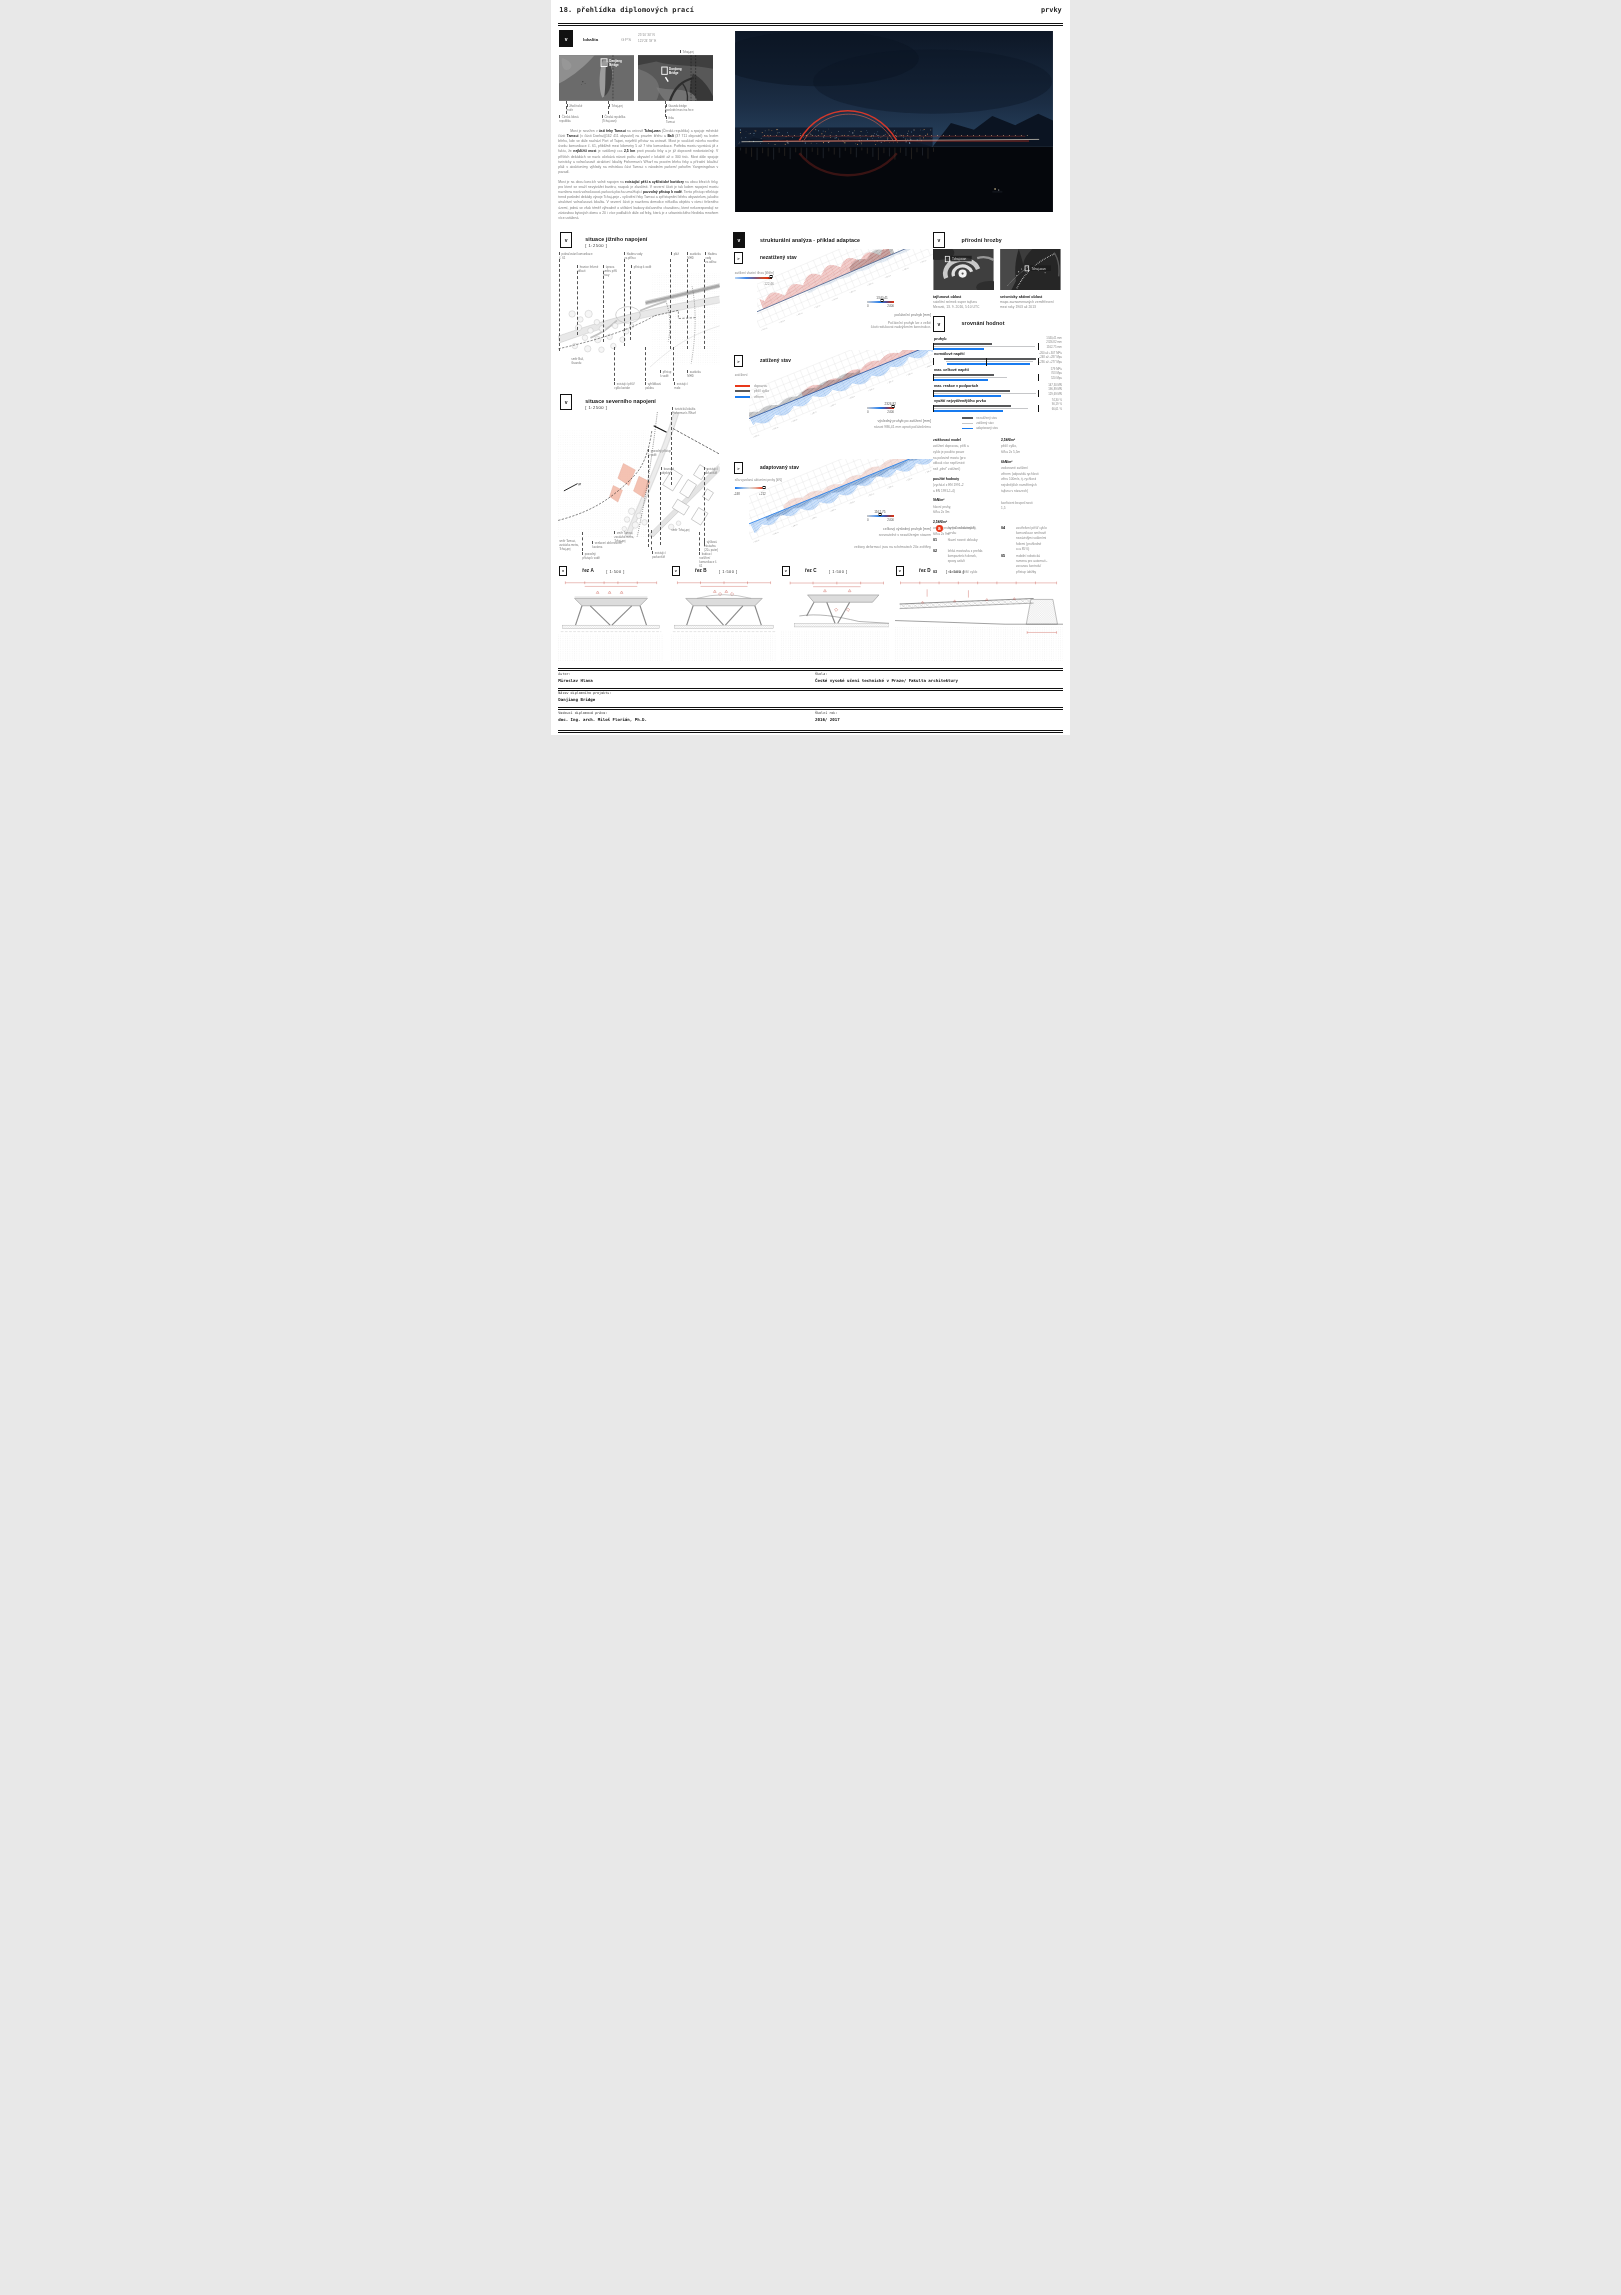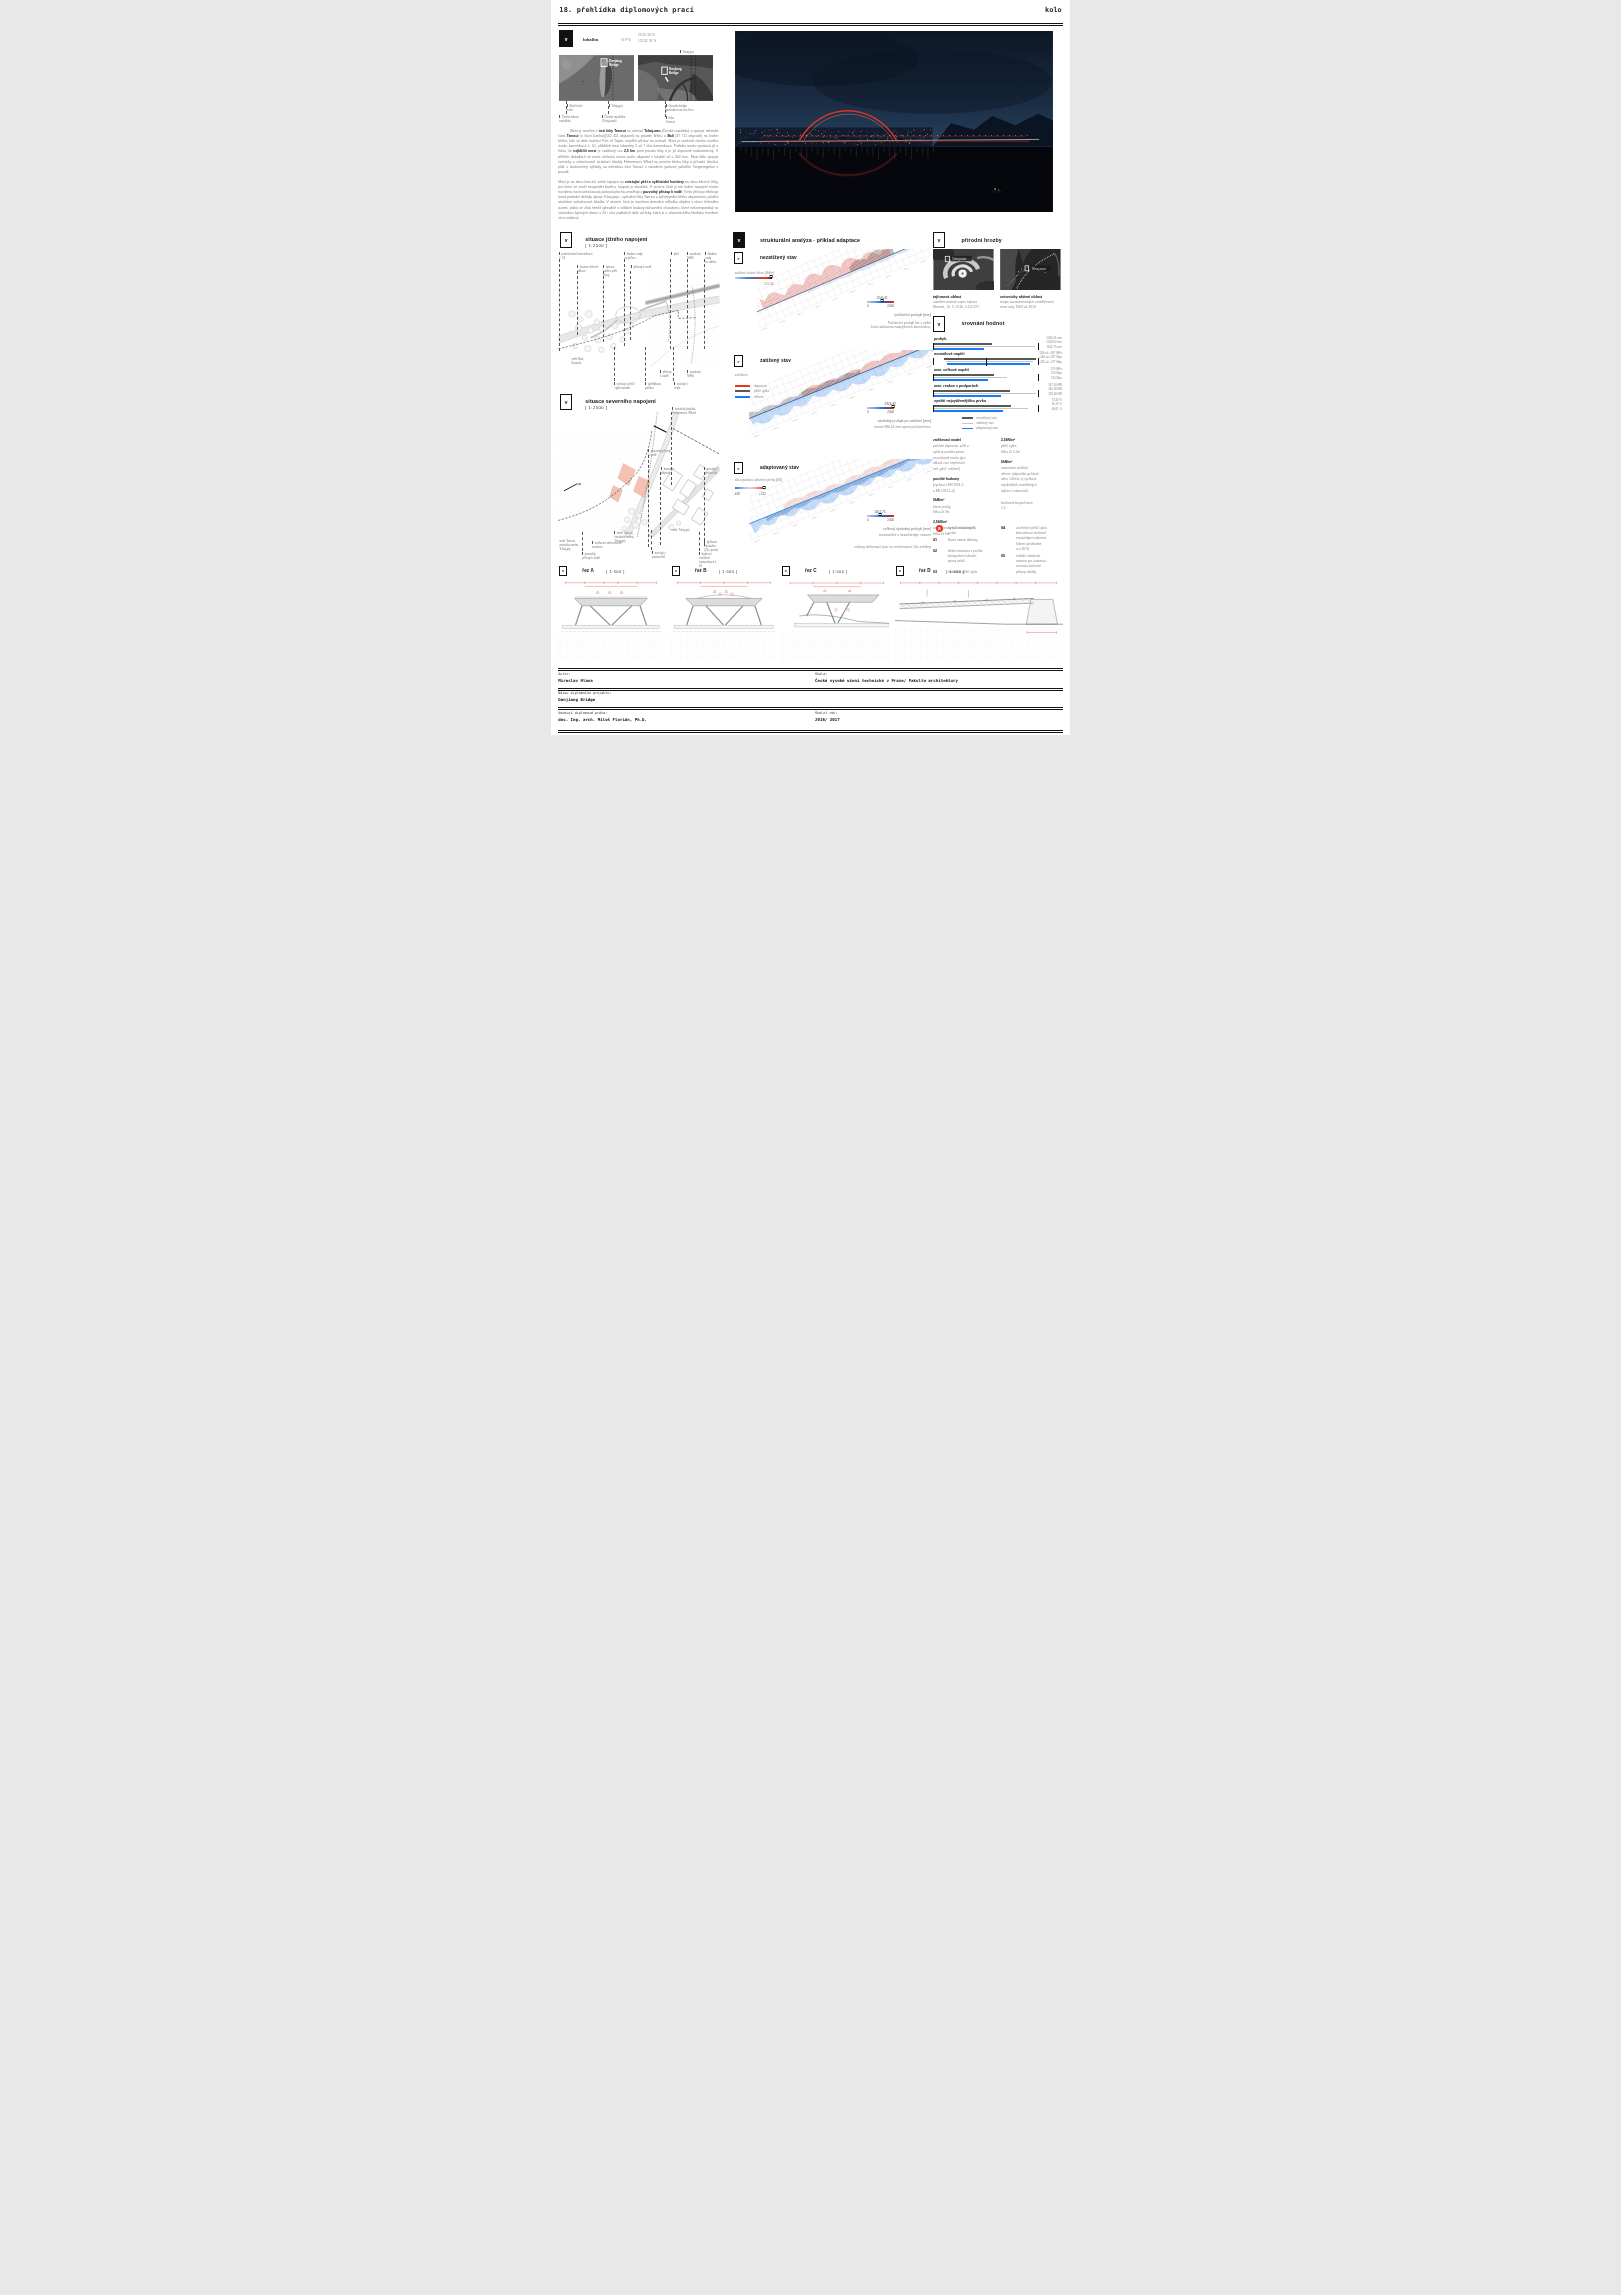--- a/index.html
+++ b/index.html
@@ -48,21 +48,21 @@
 .ftv{position:absolute;font-size:4.1px;font-weight:bold;color:#111;font-family:"DejaVu Sans Mono",monospace}
 .map{position:absolute;overflow:hidden}
 svg{display:block}
 </style>
 </head>
 <body>
 
 <div class="page">
 
   <div class="abs mono b" style="left:8.3px;top:5.5px;font-size:6.9px;letter-spacing:0.2px">18. přehlídka diplomových prací</div>
-  <div class="abs mono b" style="right:8.3px;top:5.5px;font-size:6.9px">kolo</div>
+  <div class="abs mono b" style="right:8.3px;top:5.5px;font-size:6.9px">prvky</div>
   <div class="rule" style="top:23px"></div>
 
   <div class="vbox" style="left:8.3px;top:30px;width:13.8px;height:17.4px">v</div>
   <div class="abs b" style="left:32px;top:37px;font-size:4.4px">lokalita</div>
   <div class="abs" style="left:70px;top:37px;font-size:4.4px;color:#9a9a9a;letter-spacing:0.5px">GPS</div>
   <div class="abs" style="left:87px;top:33px;font-size:3px;color:#8a8a8a">25°10' 30" N</div>
   <div class="abs" style="left:87px;top:39px;font-size:3px;color:#8a8a8a">121°24' 59" E</div>
 
   <div class="map" style="left:8.3px;top:55px;width:75px;height:46px">
     <svg width="75" height="46" viewBox="0 0 164 100">

